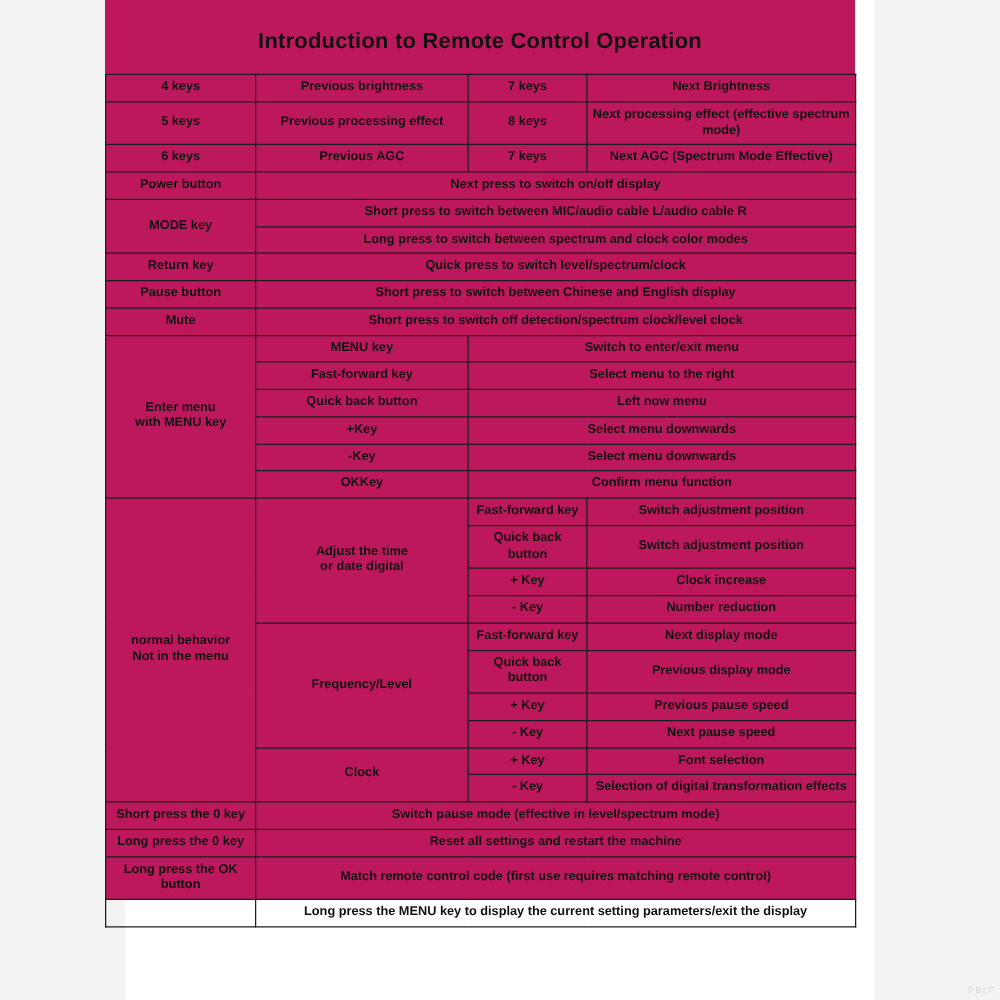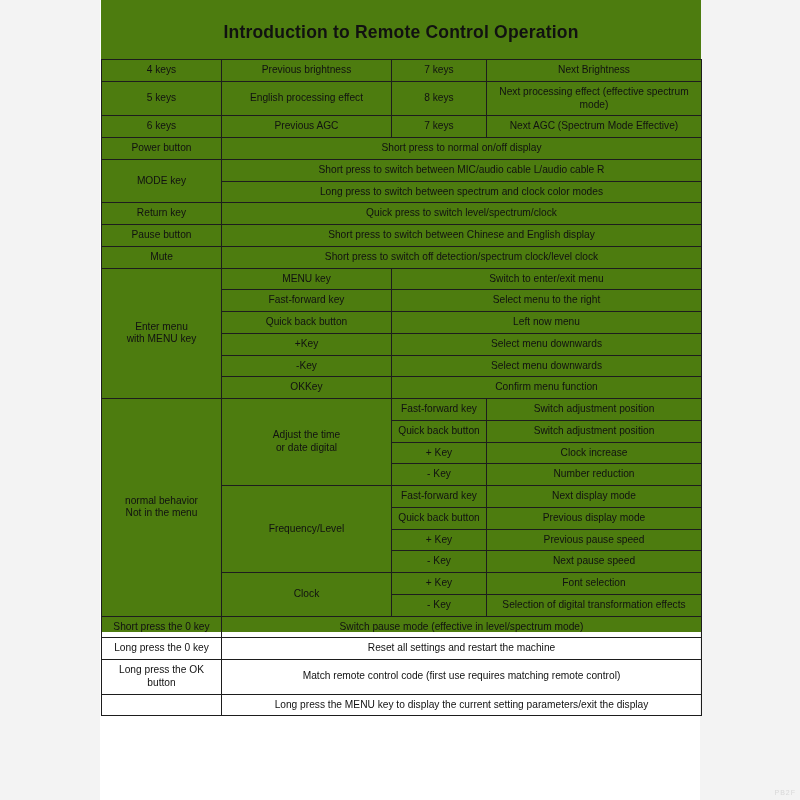--- a/index.html
+++ b/index.html
@@ -26,41 +26,42 @@
     top: 0;
     bottom: 0;
     width: 100px;
     background: #f3f3f3;
   }
   .edge.left { left: 0; }
   .edge.right { right: 0; }
 
   #sheet {
     position: absolute;
-    left: 101px;
+    left: 84px;
     top: 0;
     width: 600px;
-    height: 632px;
-    background: #4d7c0f;
+    height: 720px;
+    background: #be185d;
     box-sizing: border-box;
   }
 
   .title {
     text-align: center;
     font-size: 17.5px;
     font-weight: bold;
     letter-spacing: 0.2px;
     padding: 22px 8px 16px 8px;
     color: #111111;
   }
 
   table.grid {
     border-collapse: collapse;
     width: 600px;
     table-layout: fixed;
+    font-weight: bold;
   }
   table.grid td {
     border: 1px solid #1d1d1d;
     font-size: 10.2px;
     text-align: center;
     vertical-align: middle;
     padding: 4px 3px;
     line-height: 1.25;
     color: #111111;
   }
@@ -104,34 +105,34 @@
 
       <tbody>
           <tr>
         <td class="label">4 keys</td>
         <td>Previous brightness</td>
         <td class="label">7 keys</td>
         <td>Next Brightness</td>
       </tr>
       <tr>
         <td class="label">5 keys</td>
-        <td>English processing effect</td>
+        <td>Previous processing effect</td>
         <td class="label">8 keys</td>
         <td>Next processing effect (effective spectrum mode)</td>
       </tr>
       <tr>
         <td class="label">6 keys</td>
         <td>Previous AGC</td>
         <td class="label">7 keys</td>
         <td>Next AGC (Spectrum Mode Effective)</td>
       </tr>
 
       <tr>
         <td class="label">Power button</td>
-        <td colspan="3">Short press to normal on/off display</td>
+        <td colspan="3">Next press to switch on/off display</td>
       </tr>
 
       <tr>
         <td class="label" rowspan="2">MODE key</td>
         <td colspan="3">Short press to switch between MIC/audio cable L/audio cable R</td>
       </tr>
       <tr>
         <td colspan="3">Long press to switch between spectrum and clock color modes</td>
       </tr>
 

